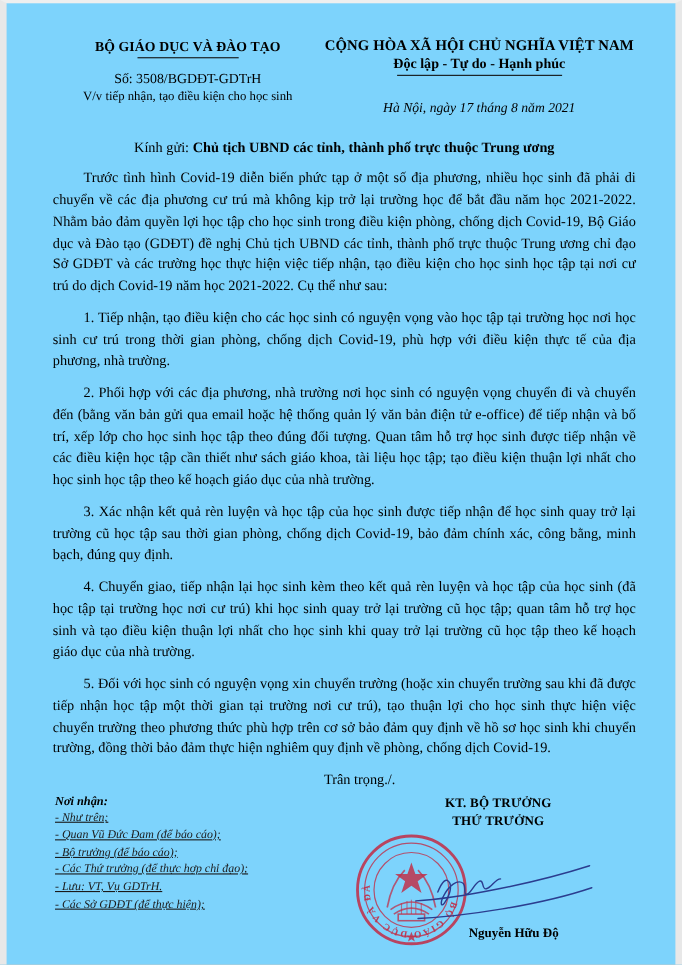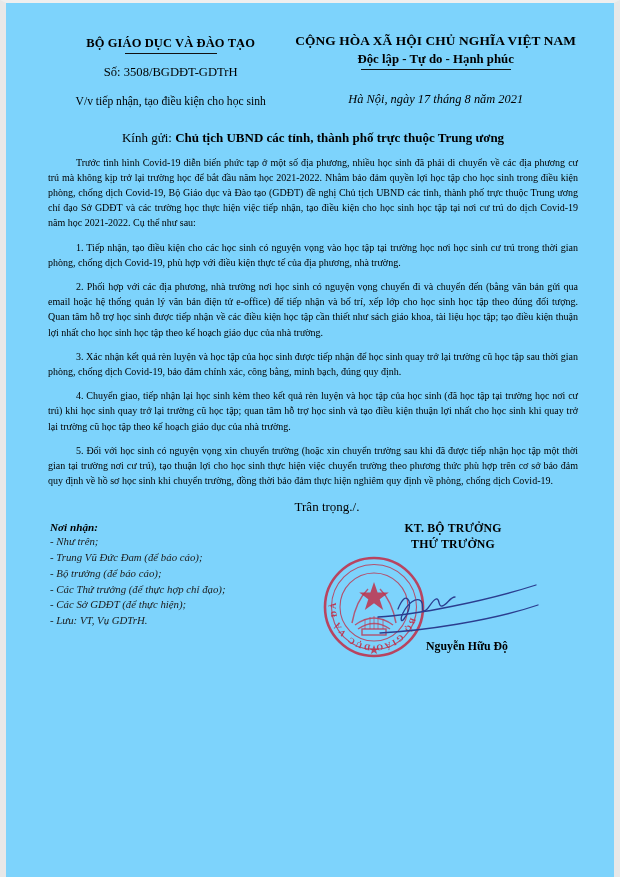--- a/index.html
+++ b/index.html
@@ -75,38 +75,38 @@
     background: #111;
     margin: 1px auto 0 auto;
   }
   .doc-number {
     font-size: 12.6px;
     margin-top: 11px;
   }
   .doc-subject {
     font-size: 11.6px;
     line-height: 1.32;
-    margin-top: 14px;
+    margin-top: 1px;
   }
   .date-line {
     font-style: italic;
     font-size: 12.4px;
     margin-top: 22px;
   }
 
   
   .recipient {
     text-align: center;
     font-size: 13px;
     margin-top: 20px;
   }
   .recipient .bold-part { font-weight: bold; }
 
   .para {
-    font-size: 10px;
+    font-size: 13px;
     line-height: 1.52;
     text-align: justify;
     text-justify: inter-word;
     text-indent: 28px;
     margin-top: 9px;
   }
   .para:first-of-type { margin-top: 12px; }
 
   .closing {
     font-size: 13px;
@@ -134,20 +134,21 @@
   .recipients-list {
     list-style: none;
     margin: 0;
     padding: 0;
   }
   .recipients-list li {
     font-size: 10.8px;
     line-height: 1.46;
     font-style: italic;
     color: #1a1a1a;
+    text-decoration: underline;
   }
 
   .sign-block {
     width: 250px;
     text-align: center;
     position: relative;
   }
   .sign-title {
     font-weight: bold;
     font-size: 11.8px;
@@ -215,25 +216,25 @@
     <div class="para">5. Đối với học sinh có nguyện vọng xin chuyển trường (hoặc xin chuyển trường sau khi đã được tiếp nhận học tập một thời gian tại trường nơi cư trú), tạo thuận lợi cho học sinh thực hiện việc chuyển trường theo phương thức phù hợp trên cơ sở bảo đảm quy định về hồ sơ học sinh khi chuyển trường, đồng thời bảo đảm thực hiện nghiêm quy định về phòng, chống dịch Covid-19.</div>
 
     <div class="closing">Trân trọng./.</div>
 
     <div class="footer">
 
       <div class="recipients-block">
         <div class="recipients-title">Nơi nhận:</div>
         <ul class="recipients-list">
           <li>- Như trên;</li>
-          <li>- Trung Vũ Đức Đam (để báo cáo);</li>
+          <li>- Quan Vũ Đức Đam (để báo cáo);</li>
           <li>- Bộ trưởng (để báo cáo);</li>
           <li>- Các Thứ trưởng (để thực hợp chỉ đạo);</li>
+          <li>- Lưu: VT, Vụ GDTrH.</li>
           <li>- Các Sở GDĐT (để thực hiện);</li>
-          <li>- Lưu: VT, Vụ GDTrH.</li>
         </ul>
       </div>
 
       <div class="sign-block">
         <div class="sign-title">KT. BỘ TRƯỞNG</div>
         <div class="sign-title">THỨ TRƯỞNG</div>
 
         <div class="sign-area">
 
           <svg class="seal" viewBox="0 0 104 104">

